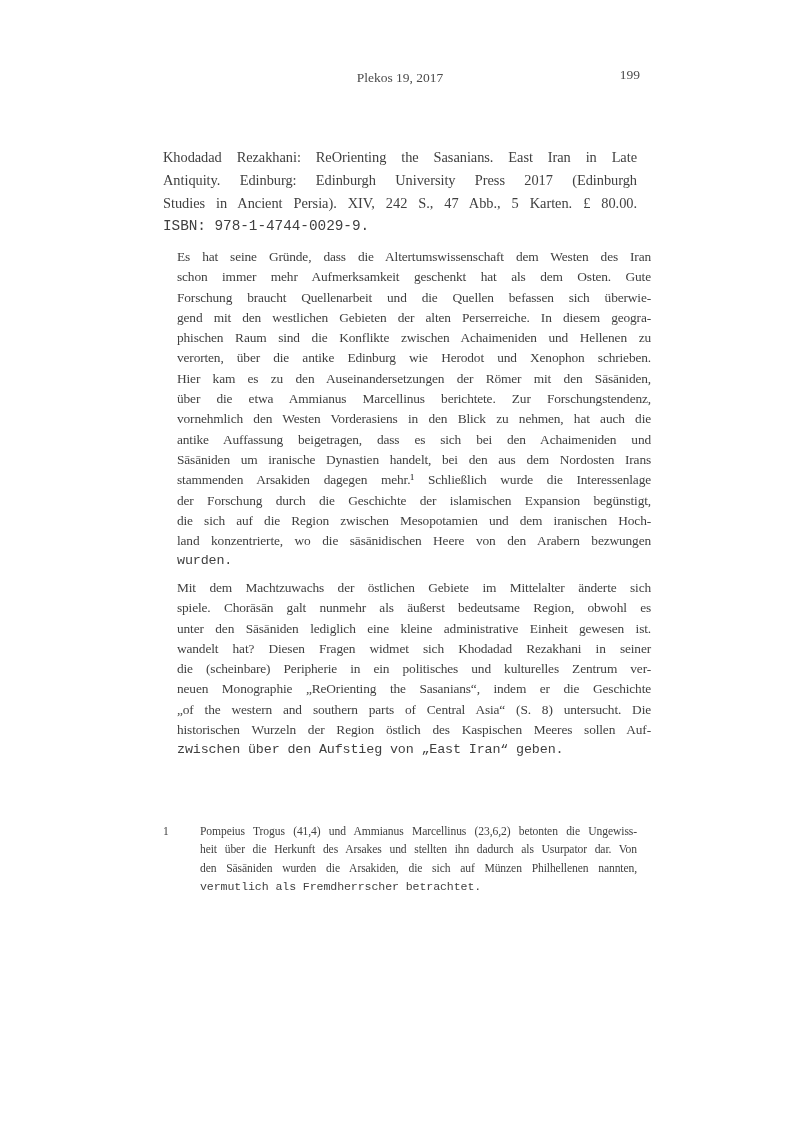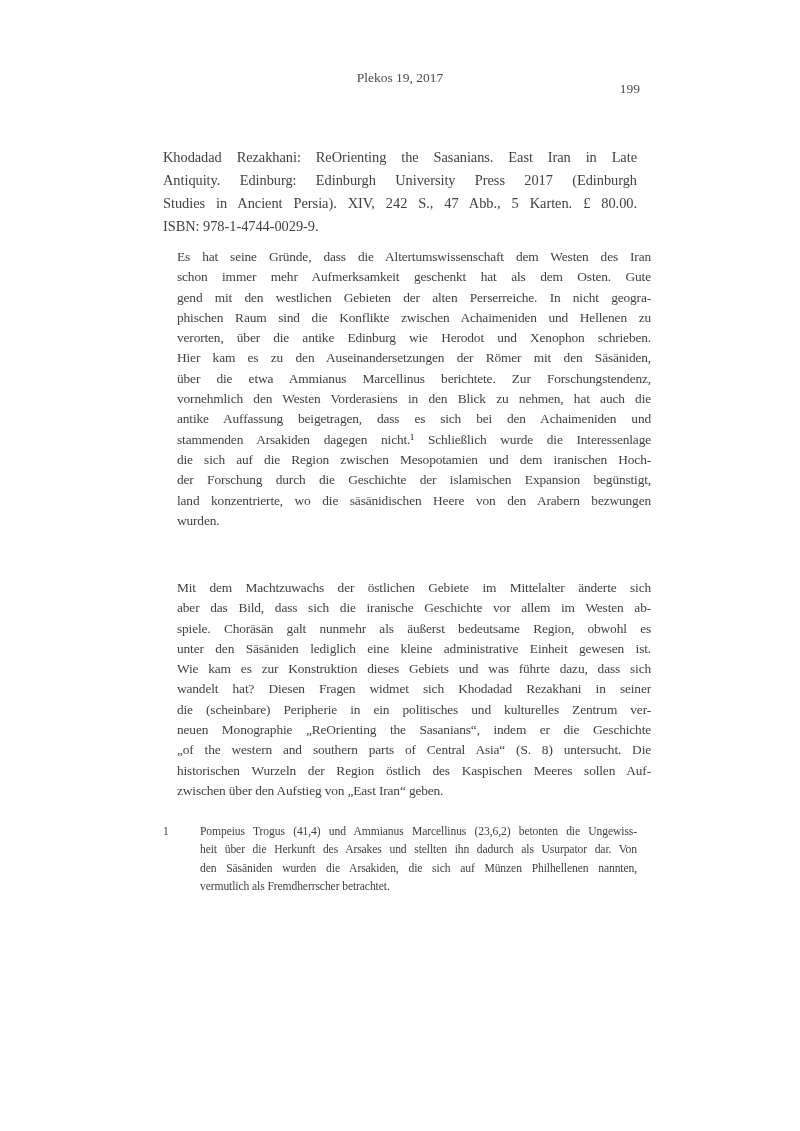--- a/index.html
+++ b/index.html
@@ -25,21 +25,20 @@
     text-align: center;
     font-size: 13.5px;
     line-height: 18px;
     color: #4b4b4b;
   }
   .pagenum {
     position: absolute;
     right: -3px;
     top: -3px;
     color: #4b4b4b;
-    margin-top: 14px;
   }
   
   .citation {
     position: absolute;
     left: 163px;
     top: 146px;
     width: 474px;
     font-size: 14.4px;
     line-height: 23px;
     letter-spacing: -0.05px;
@@ -74,20 +73,21 @@
     margin-left: 37px;
   }
   
   .line {
     text-align: justify;
     text-align-last: justify;
   }
   .line.last {
     text-align: center;
     text-align-last: left;
+    font-family: Liberation Mono, monospace;
   }
 </style>
 </head>
 <body>
 
 <div class="page">
 
   <div class="header">
     <span>Plekos 19, 2017</span>
     <span class="pagenum">199</span>
@@ -96,40 +96,40 @@
   <div class="citation">
       <div class="line">Khodadad Rezakhani: ReOrienting the Sasanians. East Iran in Late</div>
       <div class="line">Antiquity. Edinburg: Edinburgh University Press 2017 (Edinburgh</div>
       <div class="line">Studies in Ancient Persia). XIV, 242 S., 47 Abb., 5 Karten. £ 80.00.</div>
       <div class="line last">ISBN: 978-1-4744-0029-9.</div>
     </div>
 
   <div class="para" id="para1">
       <div class="line">Es hat seine Gründe, dass die Altertumswissenschaft dem Westen des Iran</div>
       <div class="line">schon immer mehr Aufmerksamkeit geschenkt hat als dem Osten. Gute</div>
-      <div class="line">gend mit den westlichen Gebieten der alten Perserreiche. In nicht geogra-</div>
+      <div class="line">Forschung braucht Quellenarbeit und die Quellen befassen sich überwie-</div>
+      <div class="line">gend mit den westlichen Gebieten der alten Perserreiche. In diesem geogra-</div>
       <div class="line">phischen Raum sind die Konflikte zwischen Achaimeniden und Hellenen zu</div>
       <div class="line">verorten, über die antike Edinburg wie Herodot und Xenophon schrieben.</div>
       <div class="line">Hier kam es zu den Auseinandersetzungen der Römer mit den Sāsāniden,</div>
       <div class="line">über die etwa Ammianus Marcellinus berichtete. Zur Forschungstendenz,</div>
       <div class="line">vornehmlich den Westen Vorderasiens in den Blick zu nehmen, hat auch die</div>
       <div class="line">antike Auffassung beigetragen, dass es sich bei den Achaimeniden und</div>
-      <div class="line">stammenden Arsakiden dagegen nicht.¹ Schließlich wurde die Interessenlage</div>
+      <div class="line">Sāsāniden um iranische Dynastien handelt, bei den aus dem Nordosten Irans</div>
+      <div class="line">stammenden Arsakiden dagegen mehr.¹ Schließlich wurde die Interessenlage</div>
+      <div class="line">der Forschung durch die Geschichte der islamischen Expansion begünstigt,</div>
       <div class="line">die sich auf die Region zwischen Mesopotamien und dem iranischen Hoch-</div>
-      <div class="line">der Forschung durch die Geschichte der islamischen Expansion begünstigt,</div>
       <div class="line">land konzentrierte, wo die sāsānidischen Heere von den Arabern bezwungen</div>
       <div class="line last">wurden.</div>
     </div>
 
   <div class="para" id="para2">
       <div class="line">Mit dem Machtzuwachs der östlichen Gebiete im Mittelalter änderte sich</div>
-      <div class="line">aber das Bild, dass sich die iranische Geschichte vor allem im Westen ab-</div>
       <div class="line">spiele. Chorāsān galt nunmehr als äußerst bedeutsame Region, obwohl es</div>
       <div class="line">unter den Sāsāniden lediglich eine kleine administrative Einheit gewesen ist.</div>
-      <div class="line">Wie kam es zur Konstruktion dieses Gebiets und was führte dazu, dass sich</div>
       <div class="line">wandelt hat? Diesen Fragen widmet sich Khodadad Rezakhani in seiner</div>
       <div class="line">die (scheinbare) Peripherie in ein politisches und kulturelles Zentrum ver-</div>
       <div class="line">neuen Monographie „ReOrienting the Sasanians“, indem er die Geschichte</div>
       <div class="line">„of the western and southern parts of Central Asia“ (S. 8) untersucht. Die</div>
       <div class="line">historischen Wurzeln der Region östlich des Kaspischen Meeres sollen Auf-</div>
       <div class="line last">zwischen über den Aufstieg von „East Iran“ geben.</div>
     </div>
 
   <div class="footnote">
     <span class="fn-num">1</span>

